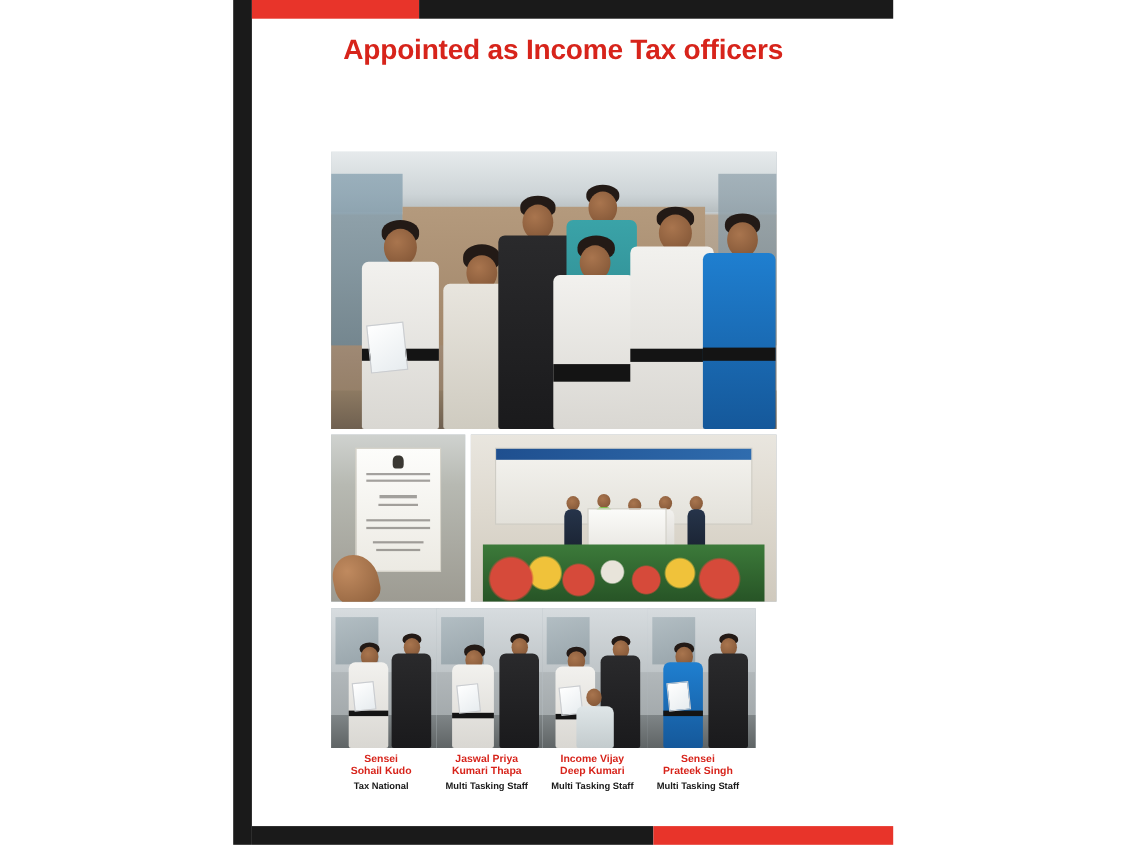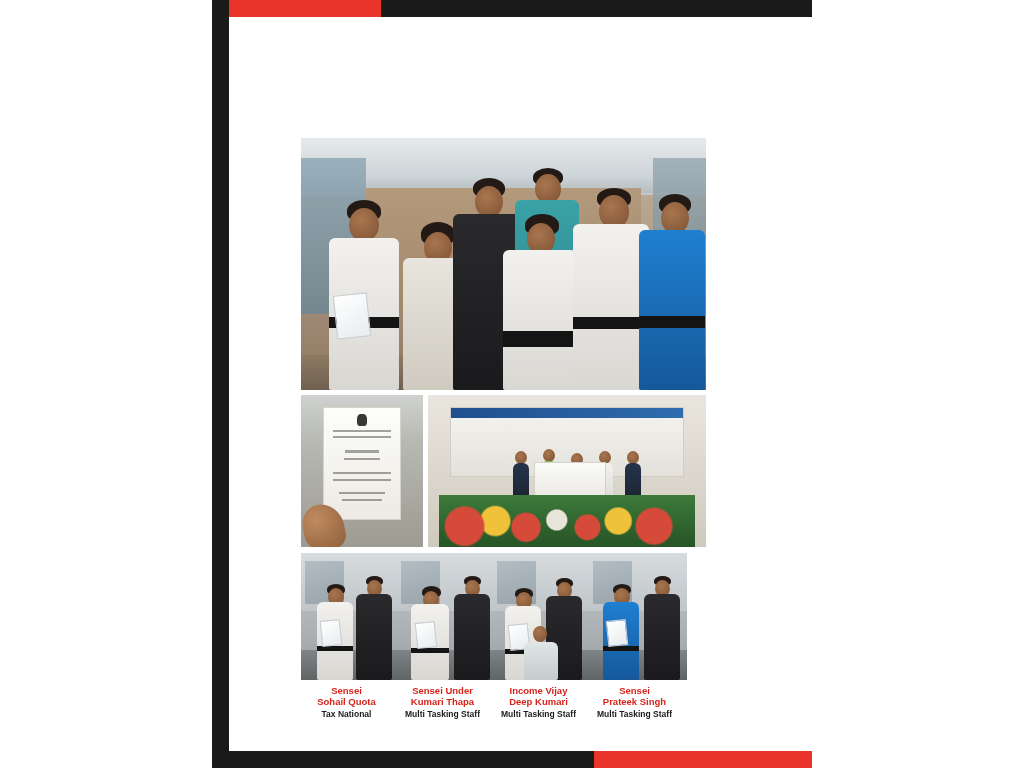--- a/index.html
+++ b/index.html
@@ -256,20 +256,21 @@
 <div id="poster-wrap">
   <div id="poster">
 
     <div class="left-bar"></div>
     <div class="top-red"></div>
     <div class="top-black"></div>
     <div class="bottom-black"></div>
     <div class="bottom-red"></div>
 
     <div class="title-block">
+      <div class="title-line">Appointed as Income Tax officers</div>
     </div>
 
     <div class="photos">
 
       <div class="photo row-main">
         <div class="scene bg-hall">
           <div class="hall-ceiling"></div>
           <div class="hall-window"></div>
           <div class="hall-panel"></div>
           <div class="hall-window right"></div>
@@ -396,21 +397,21 @@
               </div>
               <div class="person" style="left:54px; width:38px; height:104px;">
                 <div class="hair" style="left:11px; top:0; width:17px; height:10px;"></div>
                 <div class="head" style="left:12px; top:4px; width:15px; height:17px;"></div>
                 <div class="body shirt-black" style="left:1px; width:36px; height:86px;"></div>
               </div>
             </div>
           </div>
           <div class="caption">
             <span class="cap-name">Sensei</span>
-            <span class="cap-name">Sohail Quota</span>
+            <span class="cap-name">Sohail Kudo</span>
             <span class="cap-role">Tax National</span>
           </div>
         </div>
 
         <div class="bottom-cell">
           <div class="photo bottom-photo">
             <div class="scene bg-gym">
               <div class="gym-wall"></div>
               <div class="gym-mirror"></div>
               <div class="gym-floor"></div>
@@ -423,21 +424,21 @@
                 <div class="certificate" style="left:7px; bottom:32px; width:20px; height:26px;"></div>
               </div>
               <div class="person" style="left:56px; width:38px; height:104px;">
                 <div class="hair" style="left:11px; top:0; width:17px; height:10px;"></div>
                 <div class="head" style="left:12px; top:4px; width:15px; height:17px;"></div>
                 <div class="body shirt-black" style="left:1px; width:36px; height:86px;"></div>
               </div>
             </div>
           </div>
           <div class="caption">
-            <span class="cap-name">Sensei Under</span>
+            <span class="cap-name">Jaswal Priya</span>
             <span class="cap-name">Kumari Thapa</span>
             <span class="cap-role">Multi Tasking Staff</span>
           </div>
         </div>
 
         <div class="bottom-cell">
           <div class="photo bottom-photo">
             <div class="scene bg-gym">
               <div class="gym-wall"></div>
               <div class="gym-mirror"></div>

